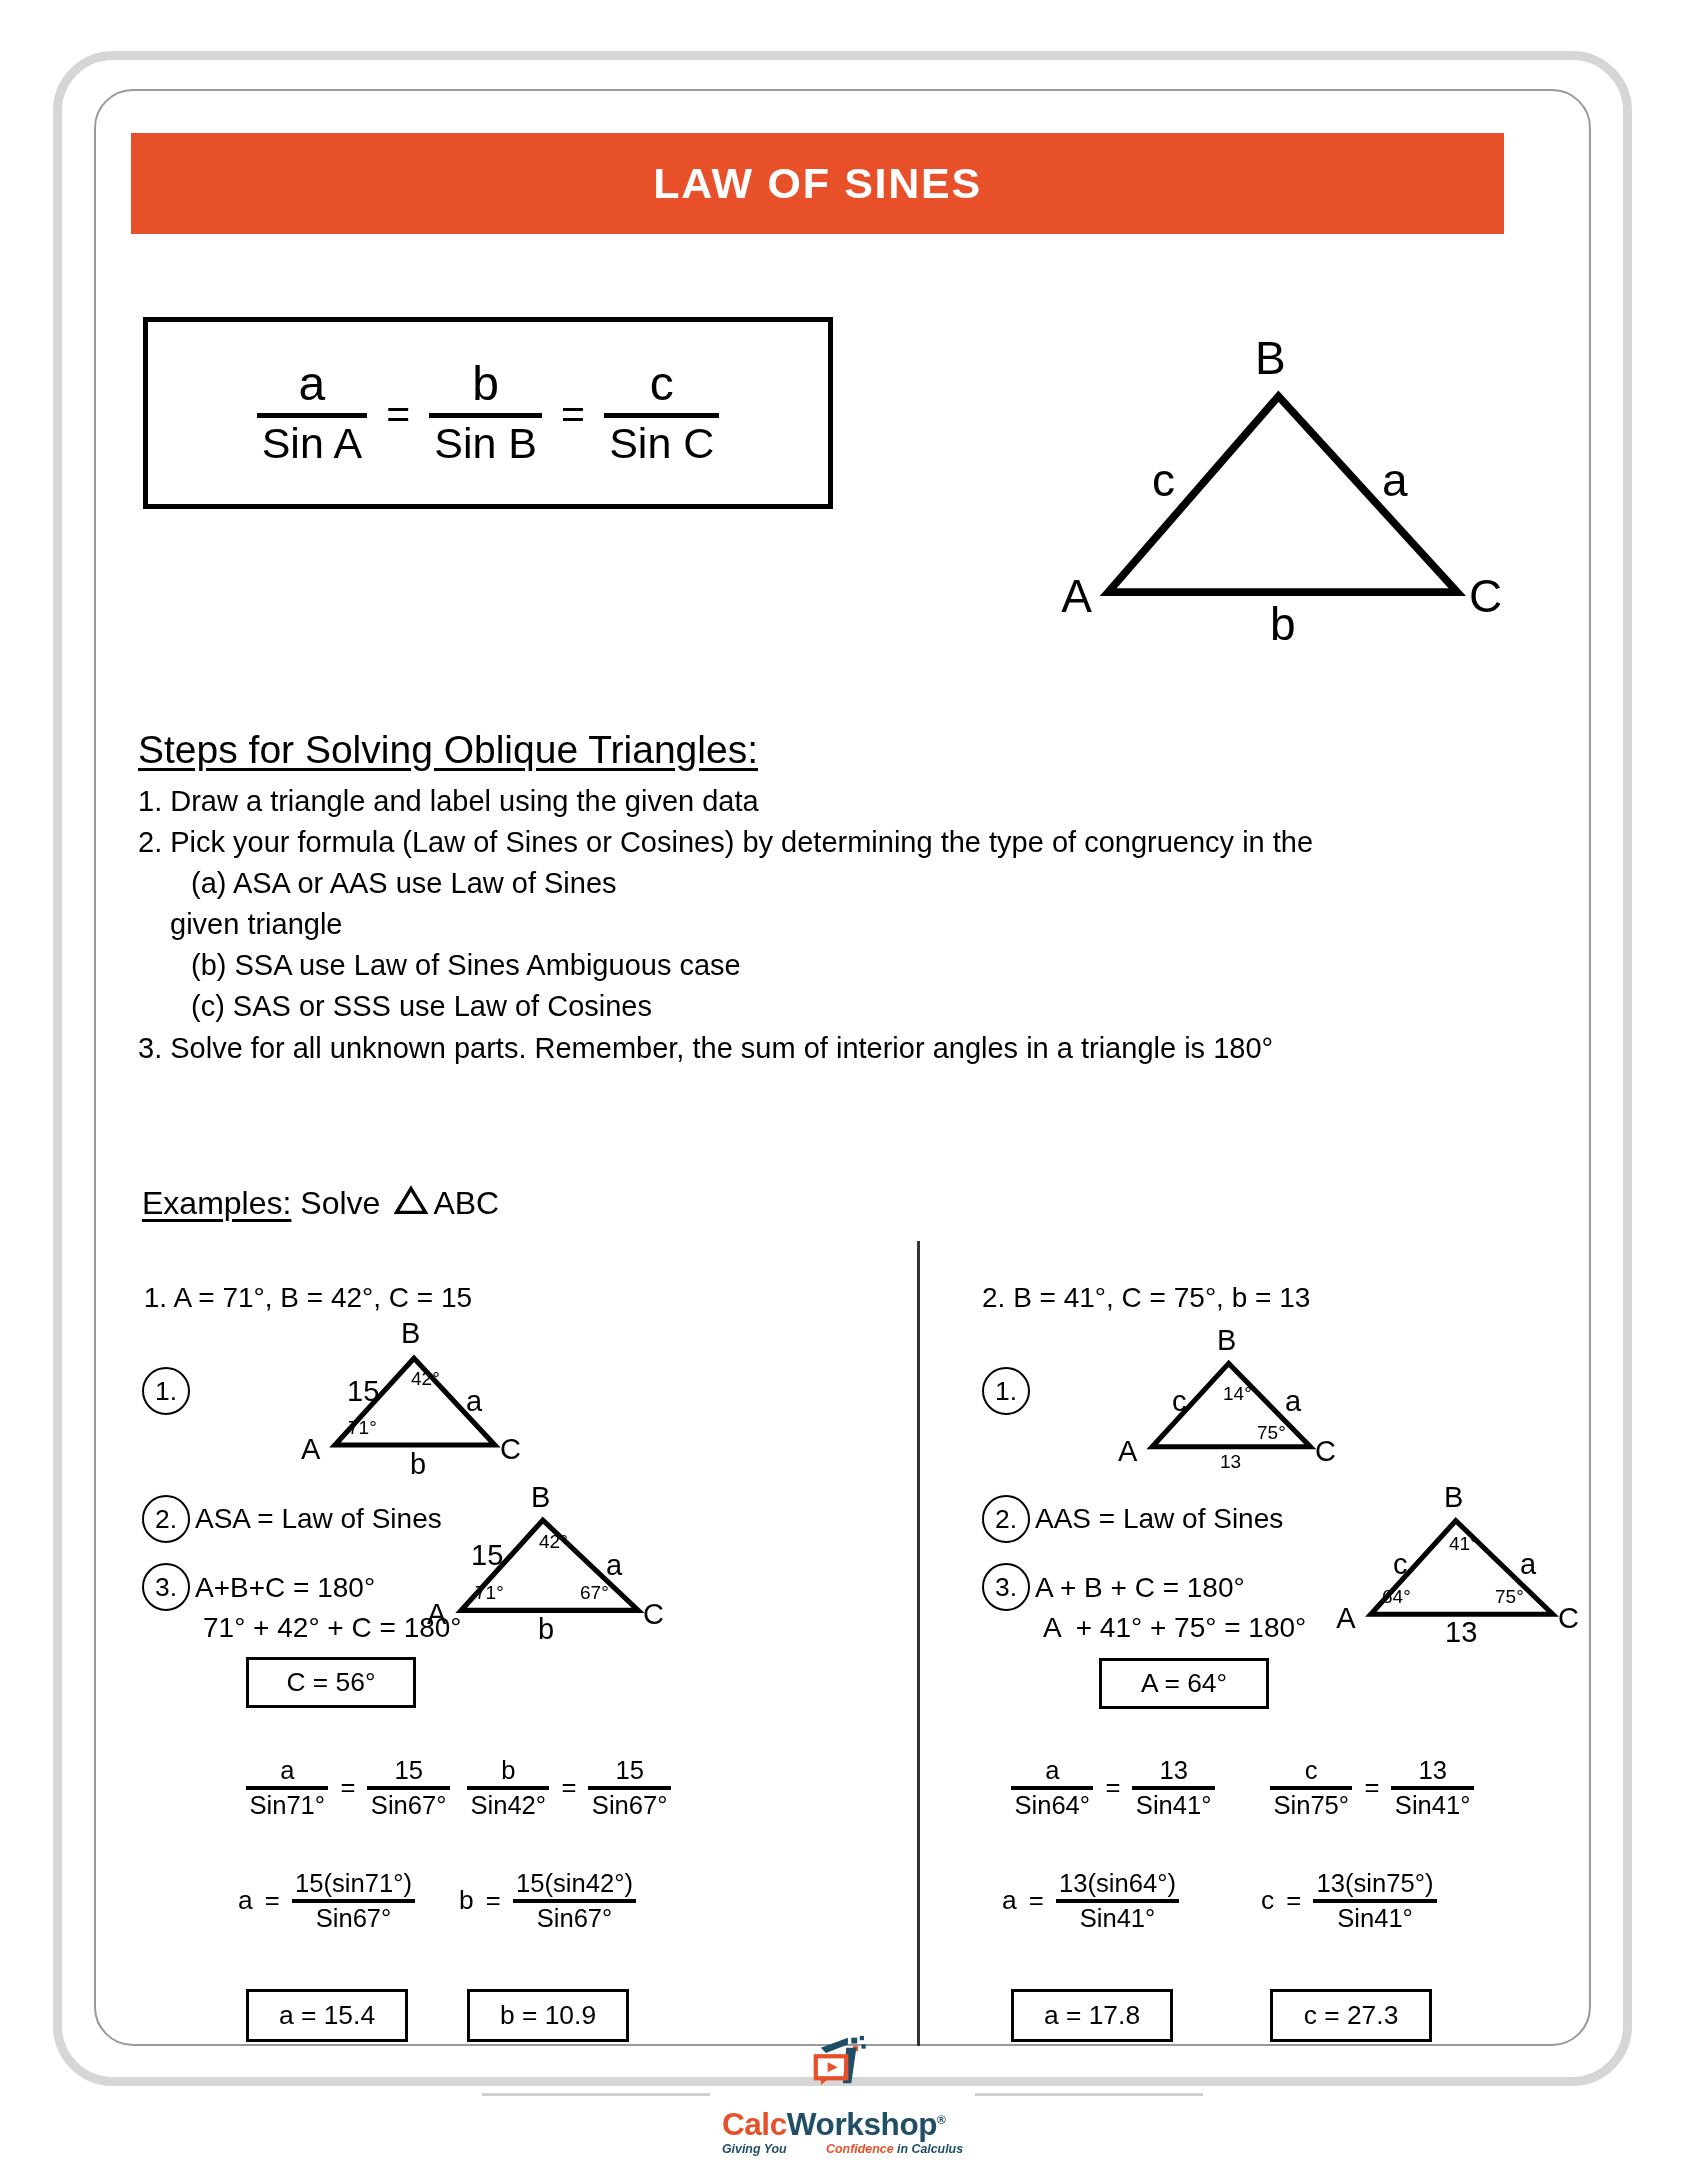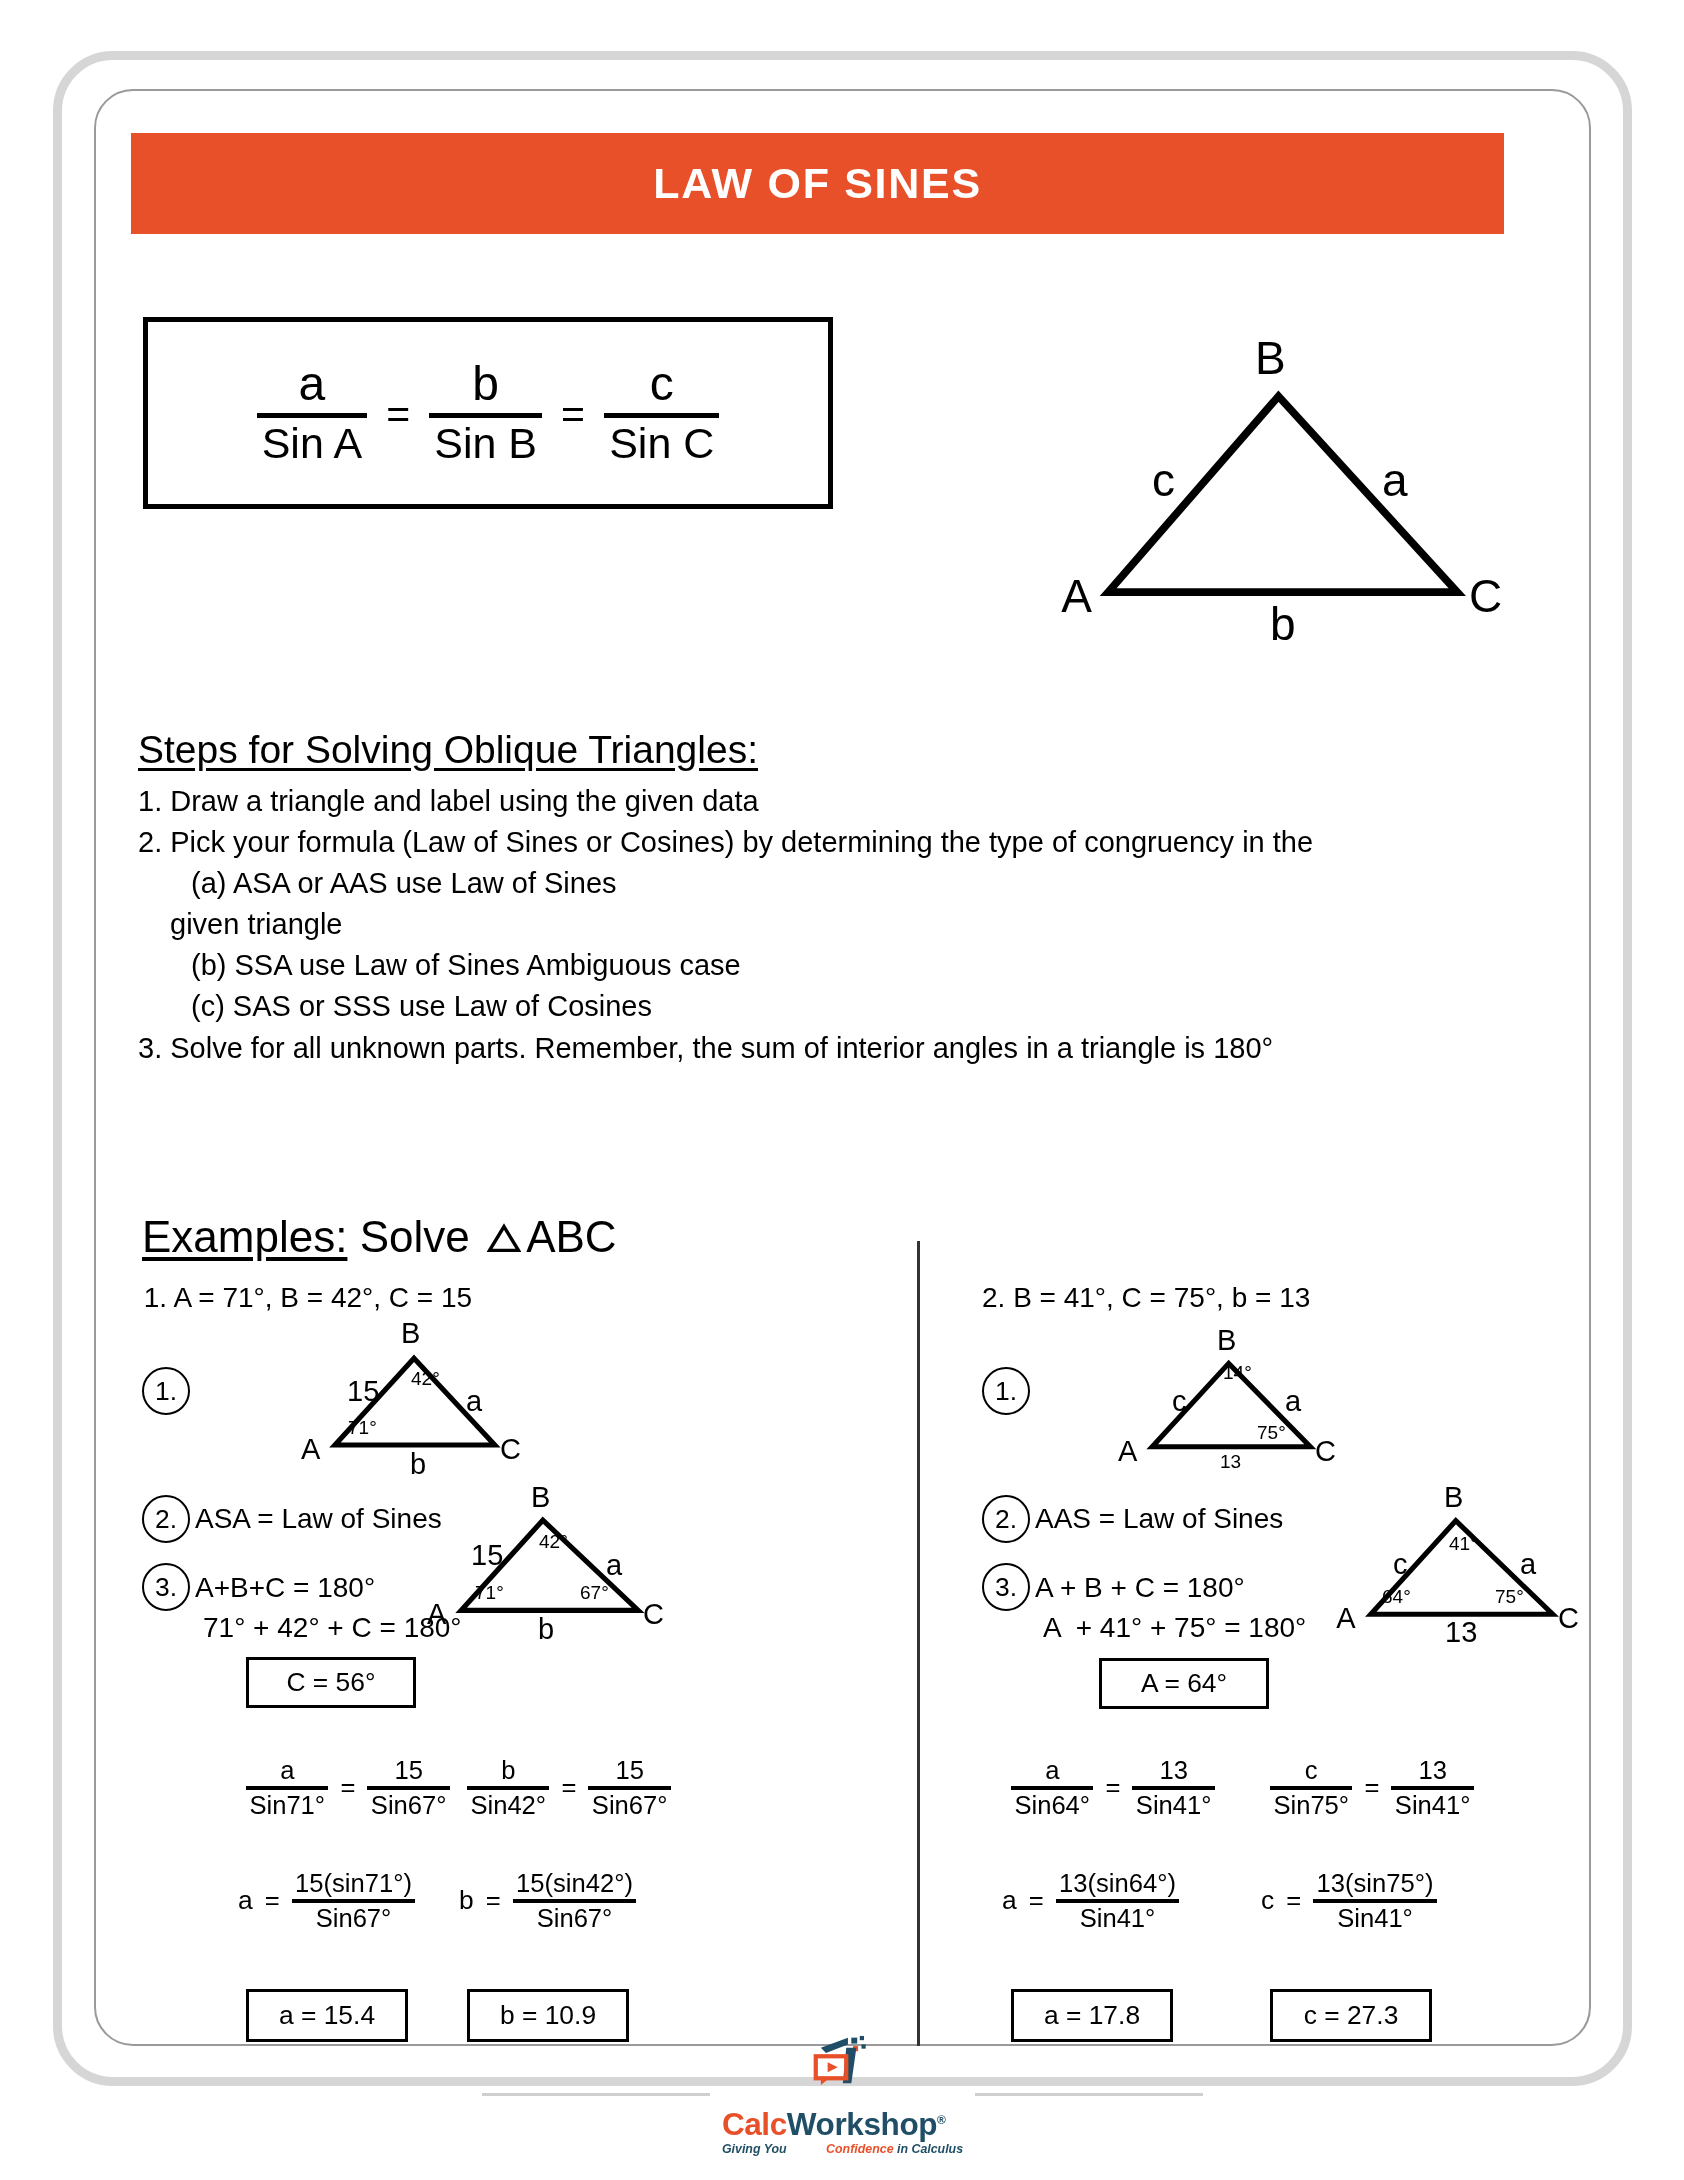--- a/index.html
+++ b/index.html
@@ -74,22 +74,22 @@
   .steps-title {
     font-size: 39px; text-decoration: underline;
     text-underline-offset: 5.1px; margin-bottom: 8.5px;
   }
   .step-line { font-size: 29px; line-height: 1.42; white-space: pre; }
   .step-indent { padding-left: 32px; }
   .step-sub { padding-left: 53px; }
 
   
   .ex-head {
-    position: absolute; left: 48px; top: 1123px;
-    font-size: 44px;
+    position: absolute; left: 48px; top: 1096px;
+    font-size: 32px;
     text-align: right;
   }
   .ex-head u { text-underline-offset: 5.1px; }
   .tri-glyph { display: inline-block; vertical-align: -1.7px; margin: 0 5.1px; }
 
   .divider {
     position: absolute; left: 823px; top: 1152px;
     width: 2.6px; height: 852px; background: #333;
   }
 
@@ -321,21 +321,21 @@
 
       <div class="circnum" style="left:36px; top:85px;">1.</div>
 
       <div class="mtri" style="left:153px; top:44px; width:256px; height:153px;">
         <svg width="256" height="153" viewBox="0 0 300 180">
           <polygon points="62,142 152,44 248,142" fill="none" stroke="#000" stroke-width="6" stroke-linejoin="miter"></polygon>
         </svg>
         <div class="mlbl vert" style="left:118px; top:0px;">B</div>
         <div class="mlbl vert" style="left:19px; top:111px;">A</div>
         <div class="mlbl vert" style="left:216px; top:111px;">C</div>
-        <div class="mlbl ang" style="left:124px; top:37px;">14°</div>
+        <div class="mlbl ang" style="left:124px; top:58px;">14°</div>
         <div class="mlbl ang" style="left:158px; top:97px;">75°</div>
         <div class="mlbl side" style="left:73px; top:61px;">c</div>
         <div class="mlbl side" style="left:186px; top:61px;">a</div>
         <div class="mlbl len-sm" style="left:121px; top:126px;">13</div>
       </div>
 
       <div class="circnum" style="left:36px; top:213px;">2.</div>
       <div class="steptext" style="left:89px; top:221px;">AAS = Law of Sines</div>
 
       <div class="circnum" style="left:36px; top:281px;">3.</div>

